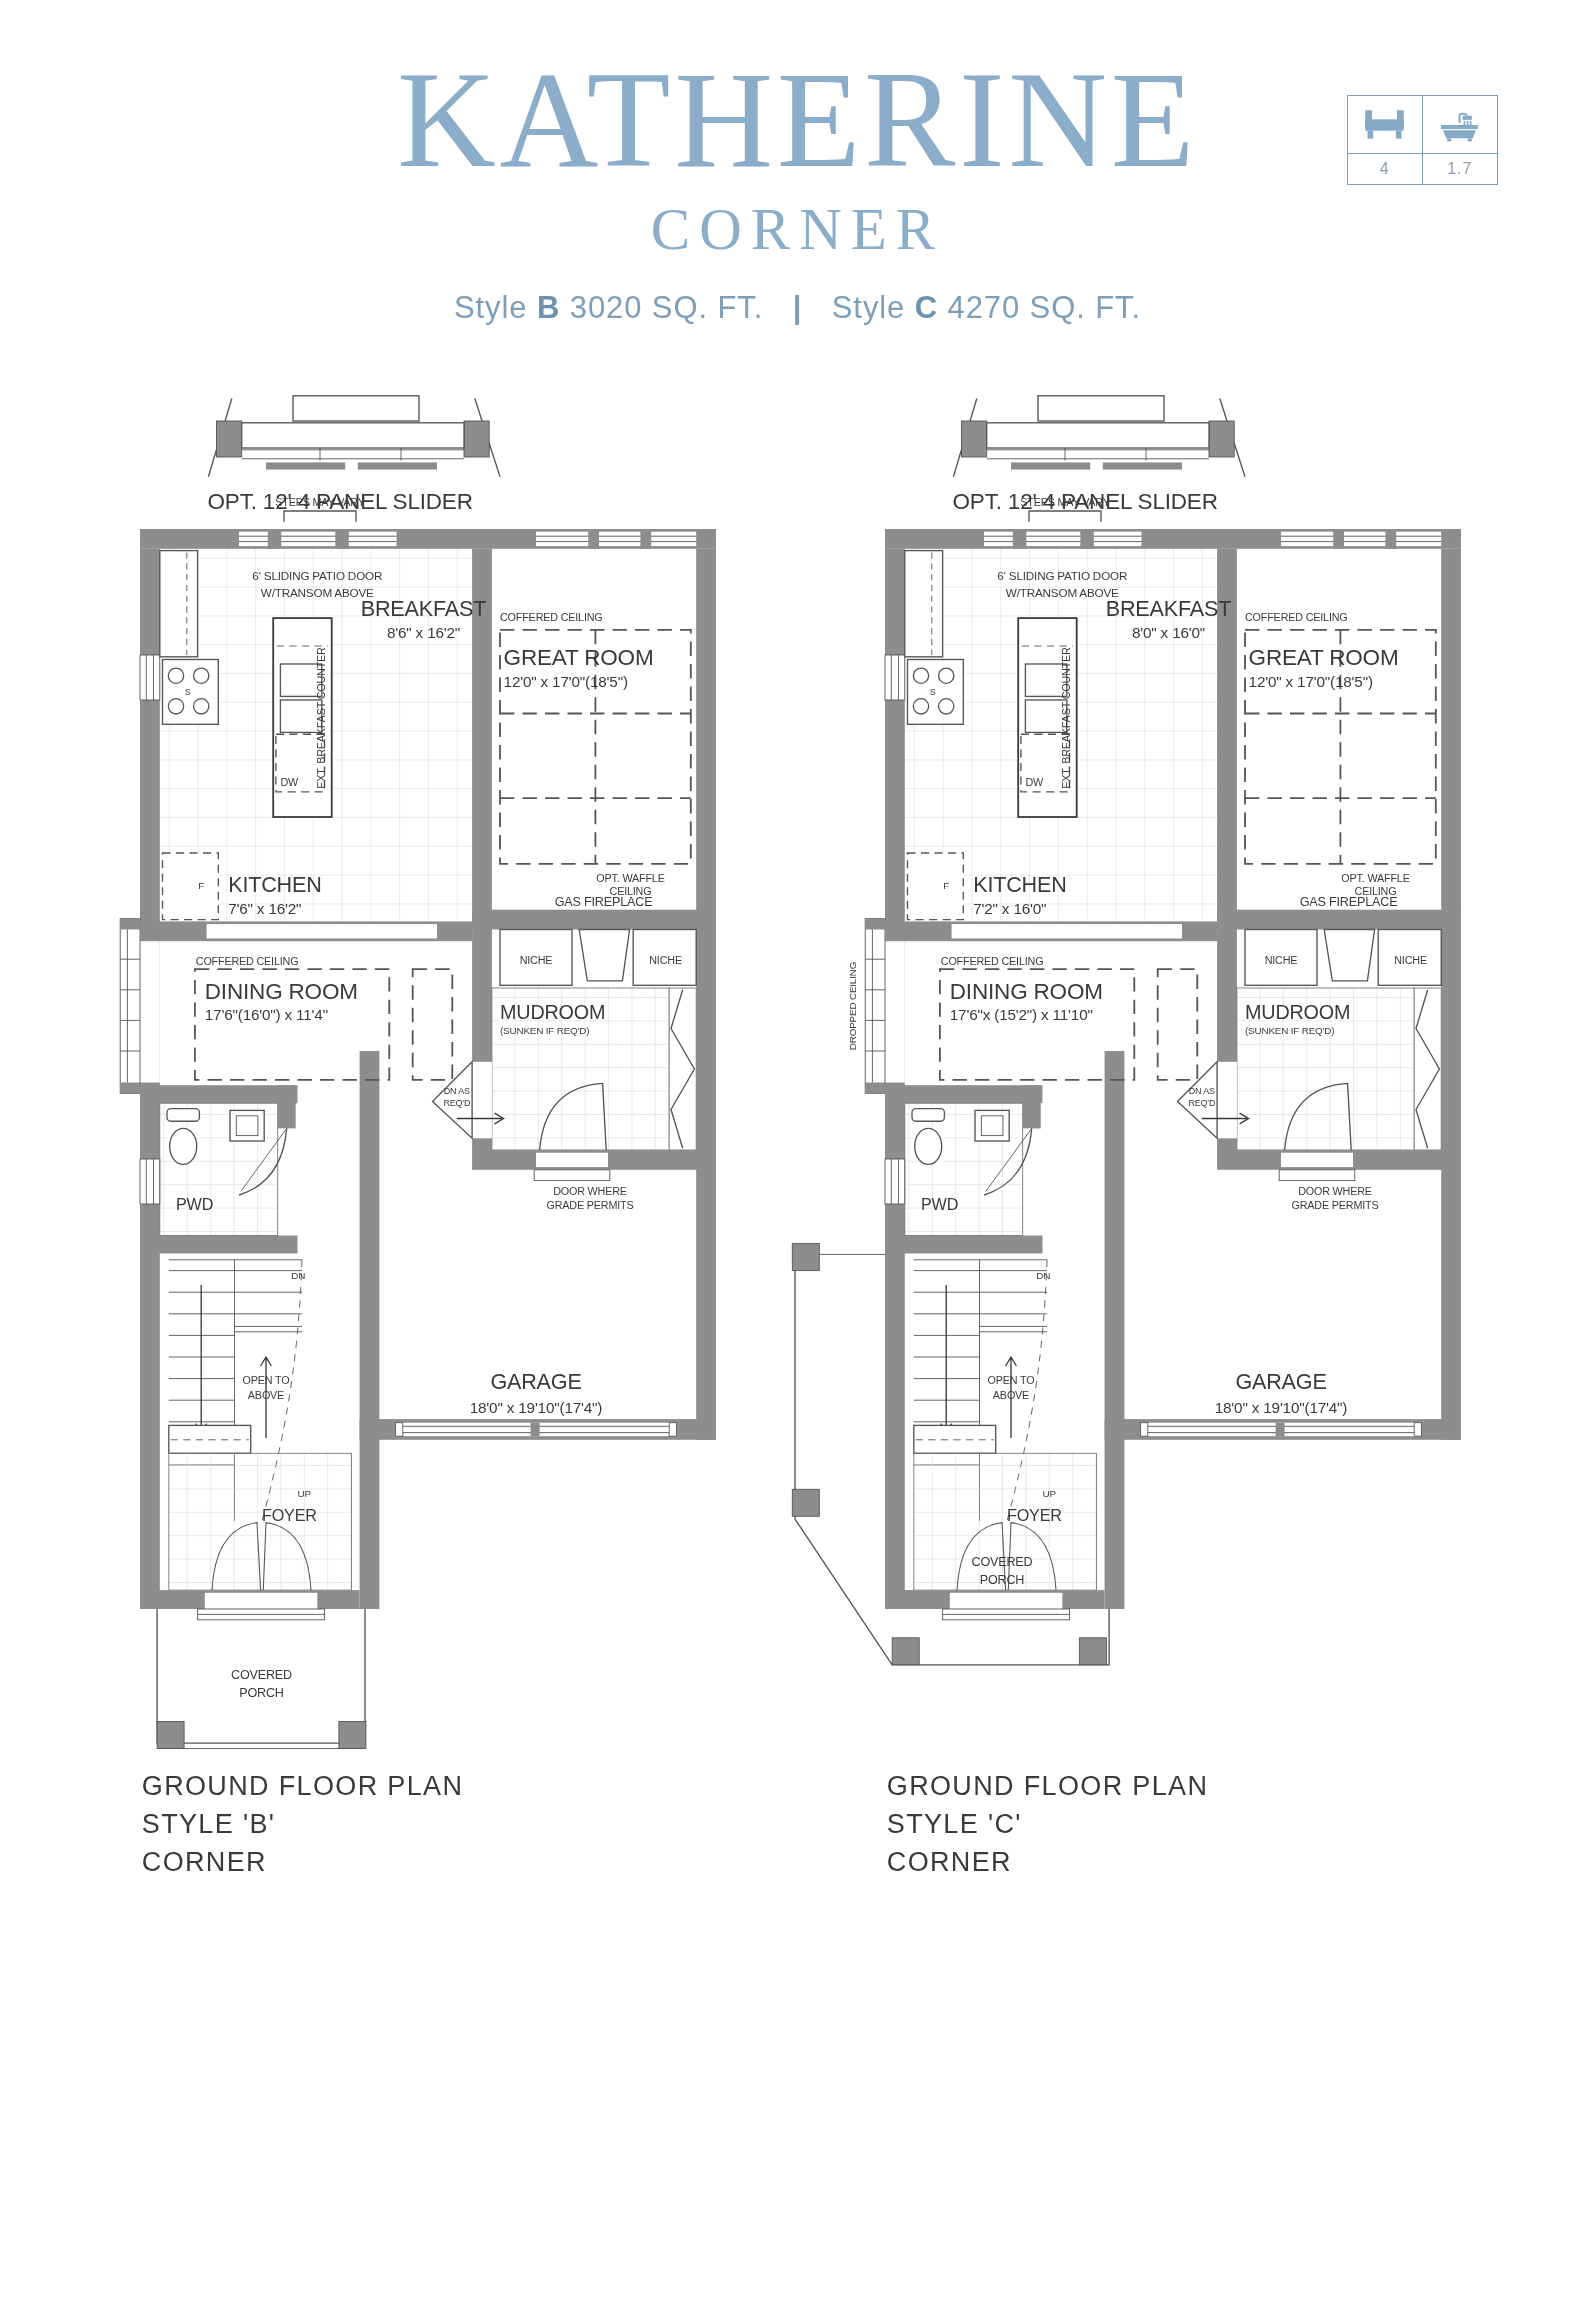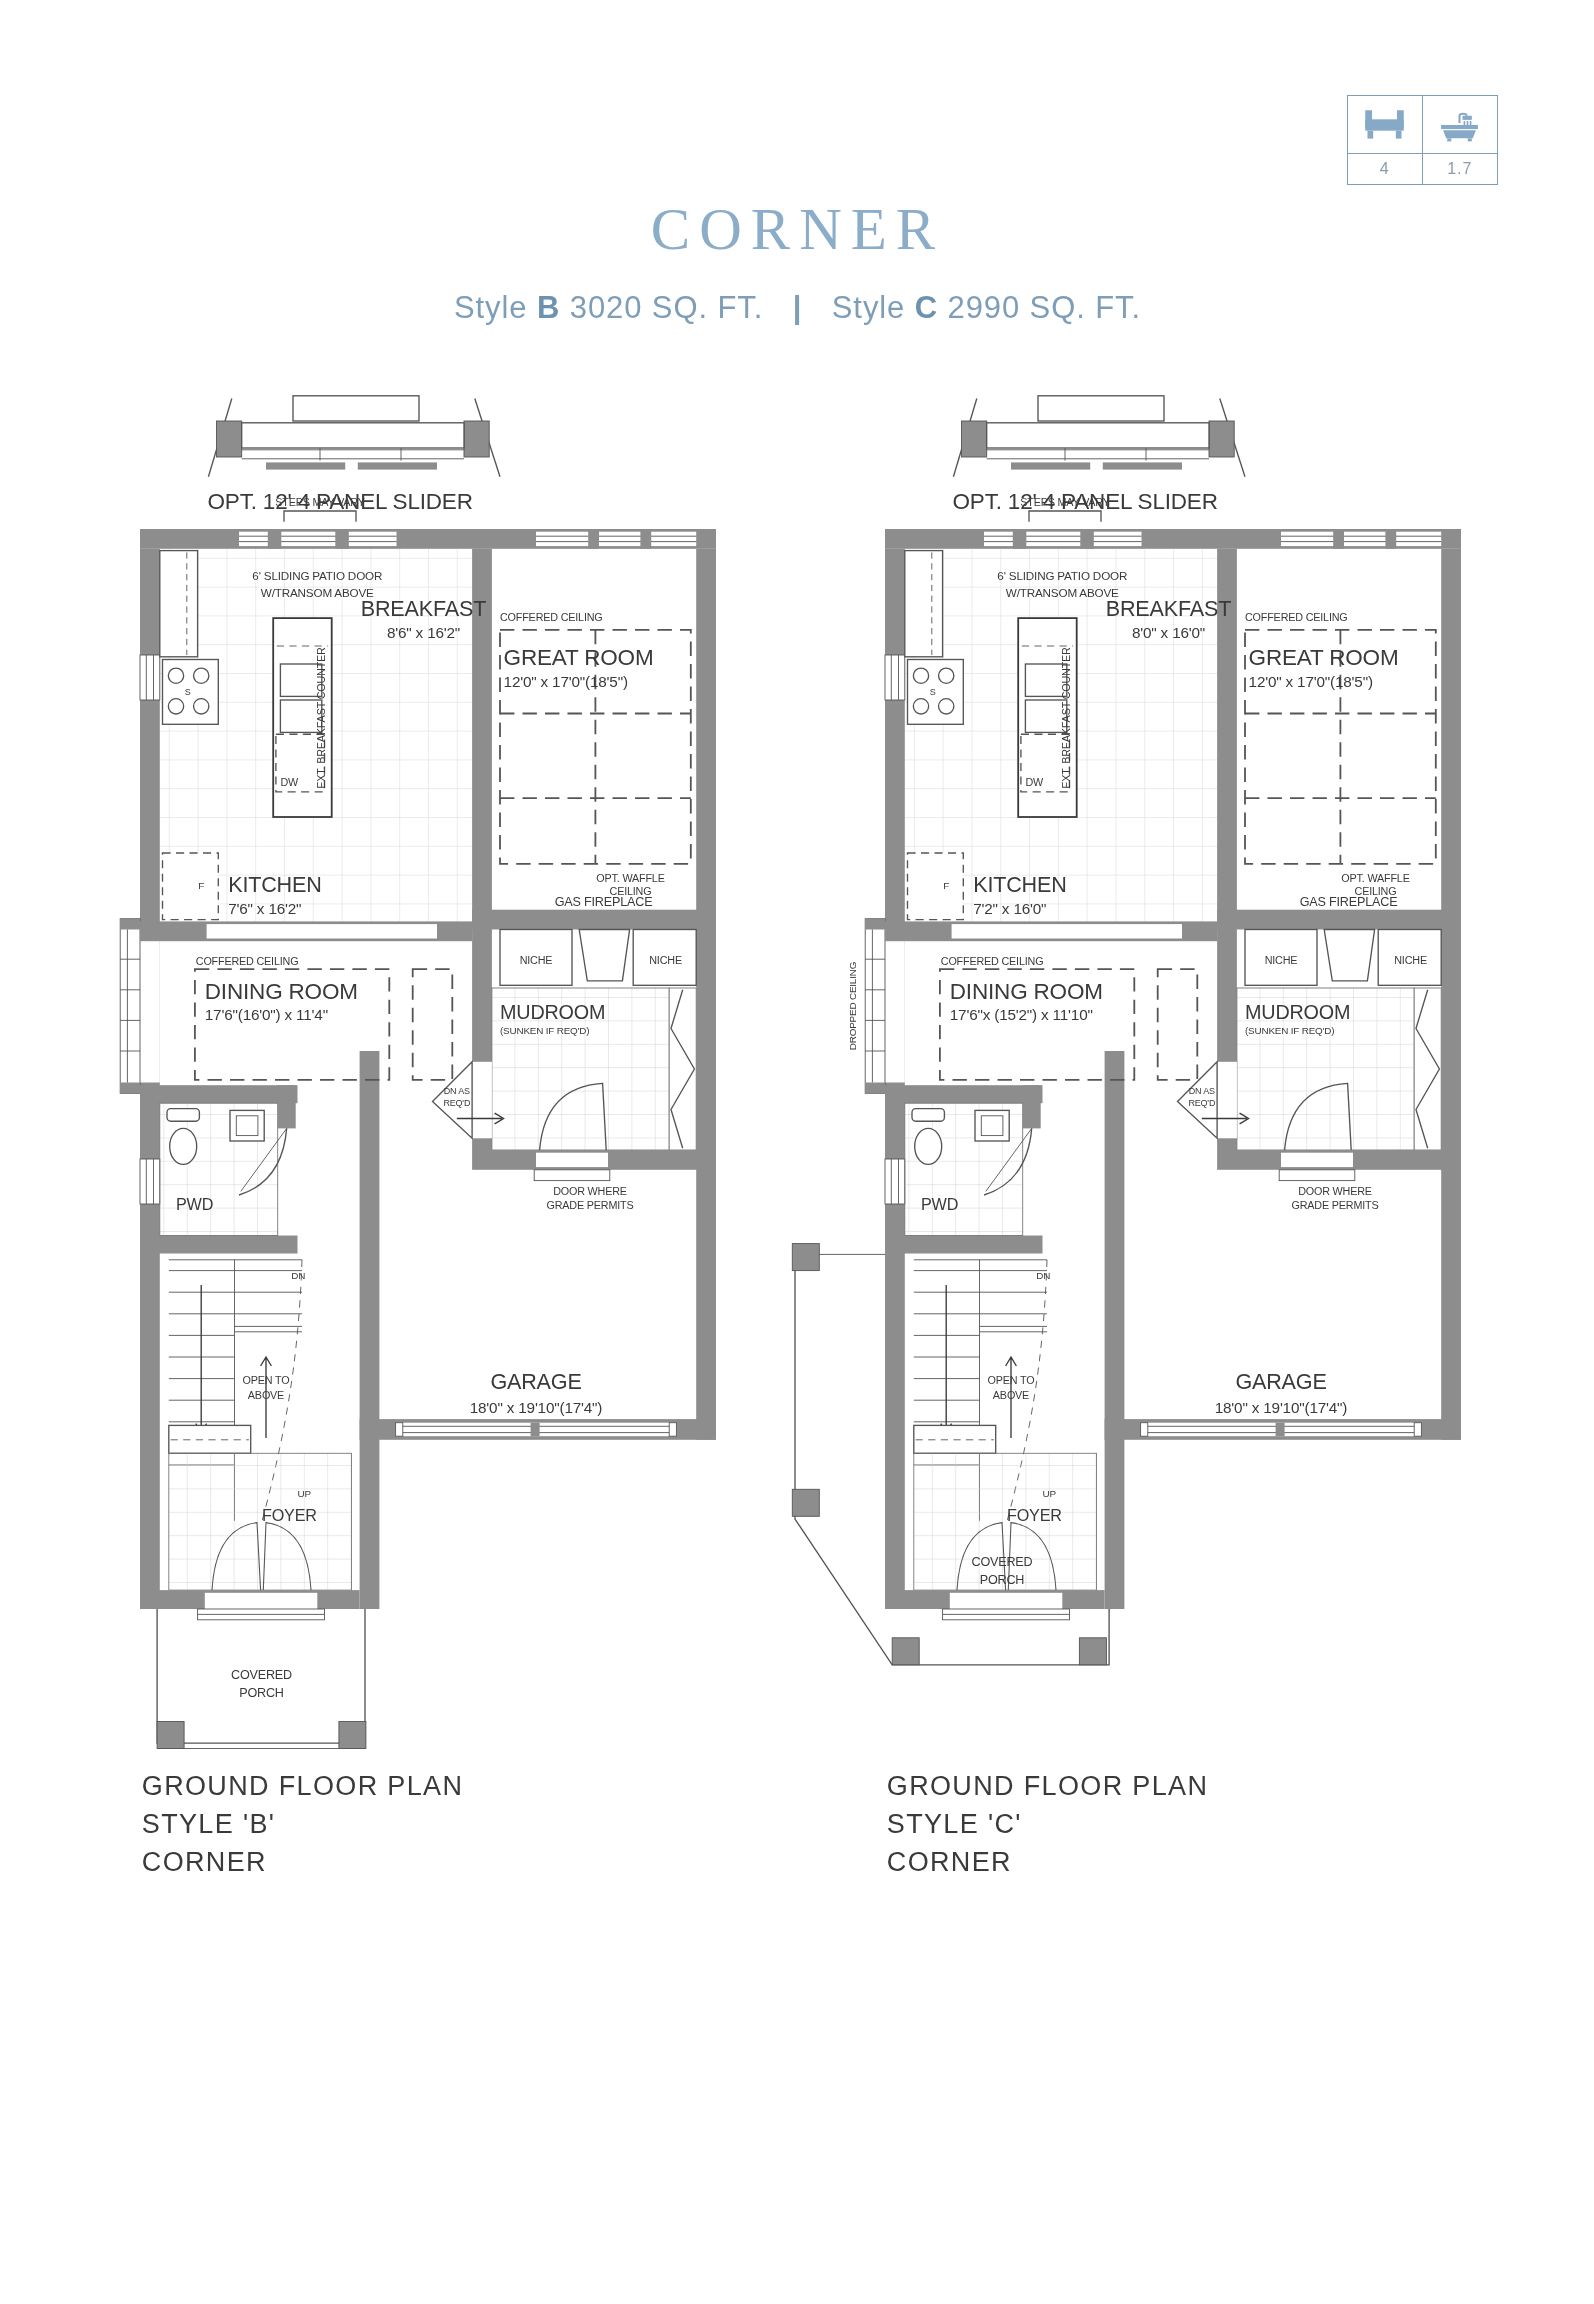--- a/index.html
+++ b/index.html
@@ -30,29 +30,30 @@
   .f10{font-size:10px}.f11{font-size:11px}.f12{font-size:12px}.f13{font-size:13px}
   .f14{font-size:14px}.f17{font-size:17px}.f18{font-size:18px}
   .f22{font-size:22px}.f24{font-size:24px}.f25{font-size:25px}
   .f30{font-size:30px;letter-spacing:1.5px;}
 </style>
 </head>
 <body>
 
 <div id="page">
 
+  <h1 id="title">KATHERINE</h1>
   <div id="subtitle">CORNER</div>
   <div id="styleline">
     <span>Style</span>
     <b>B</b>
     <span>3020 SQ. FT.</span>
     <span class="sep">|</span>
     <span>Style</span>
     <b>C</b>
-    <span>2990 SQ. FT.</span>
+    <span>4270 SQ. FT.</span>
   </div>
 
   <div id="infobox">
     <div class="cell c1">
       <svg width="47" height="34" viewBox="0 0 40 30">
         <g fill="#86a9c7">
           <rect x="3" y="2" width="6" height="16"></rect>
           <rect x="31" y="2" width="6" height="16"></rect>
           <rect x="3" y="10" width="34" height="10"></rect>
           <rect x="5" y="20" width="5" height="7"></rect>

